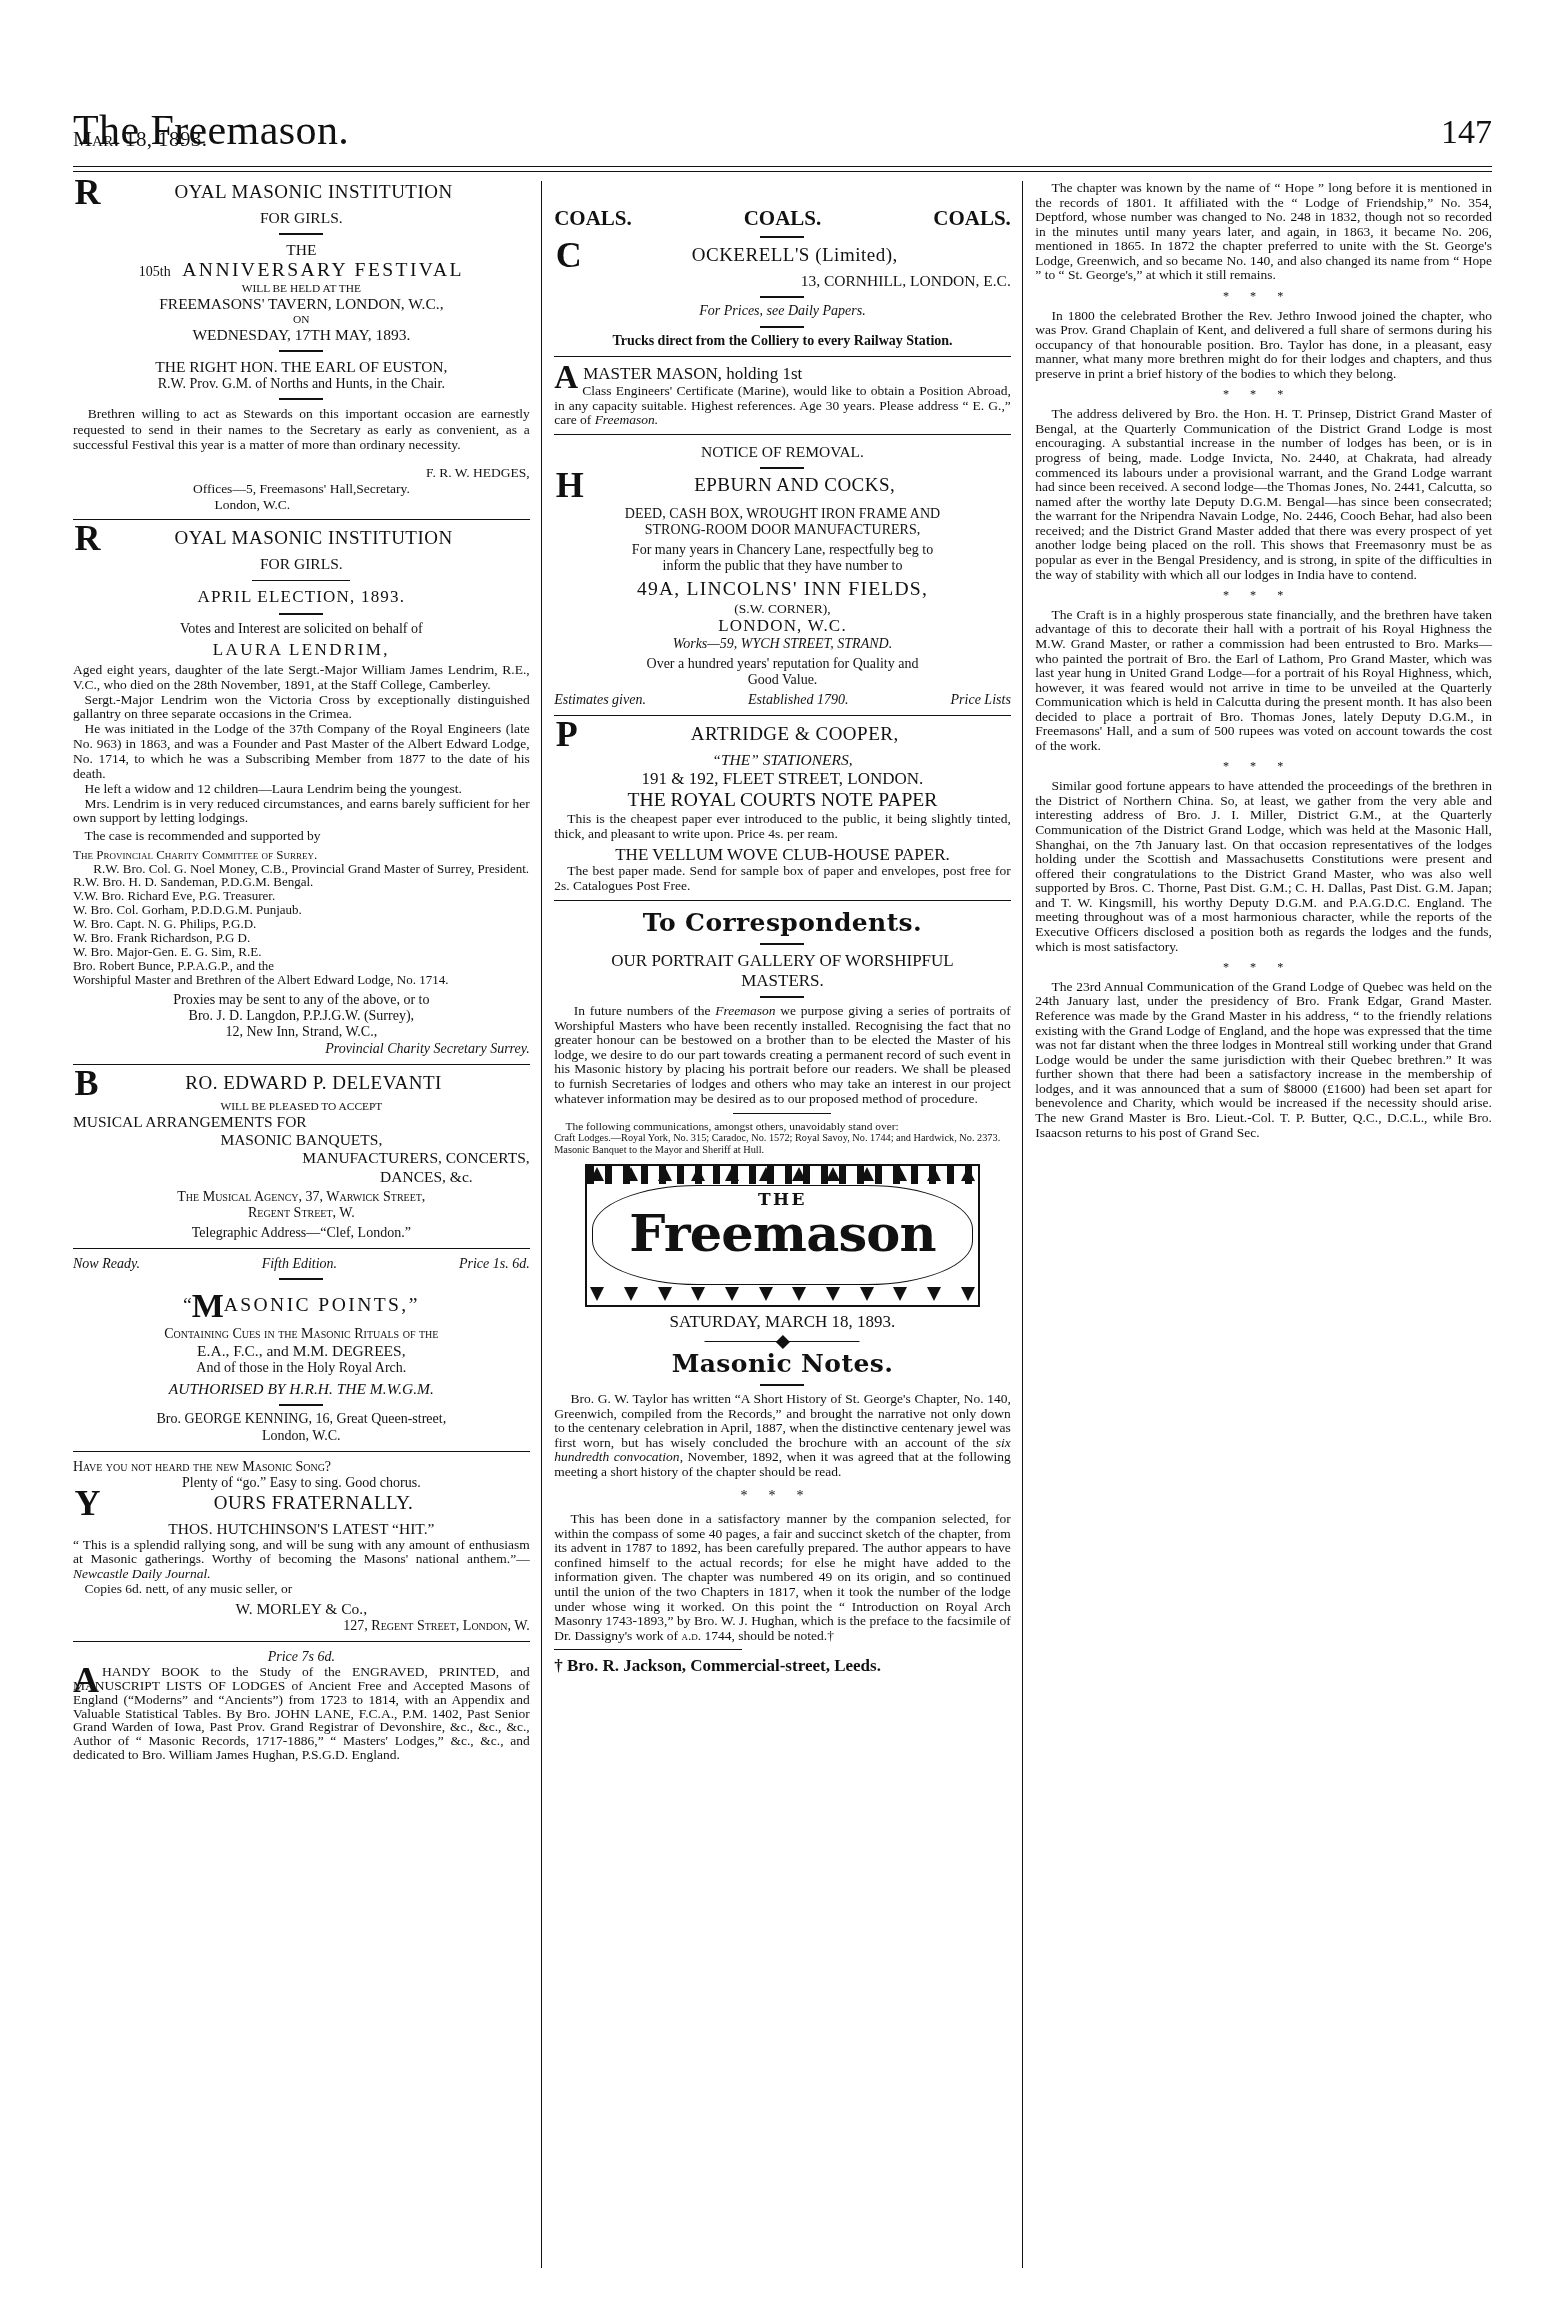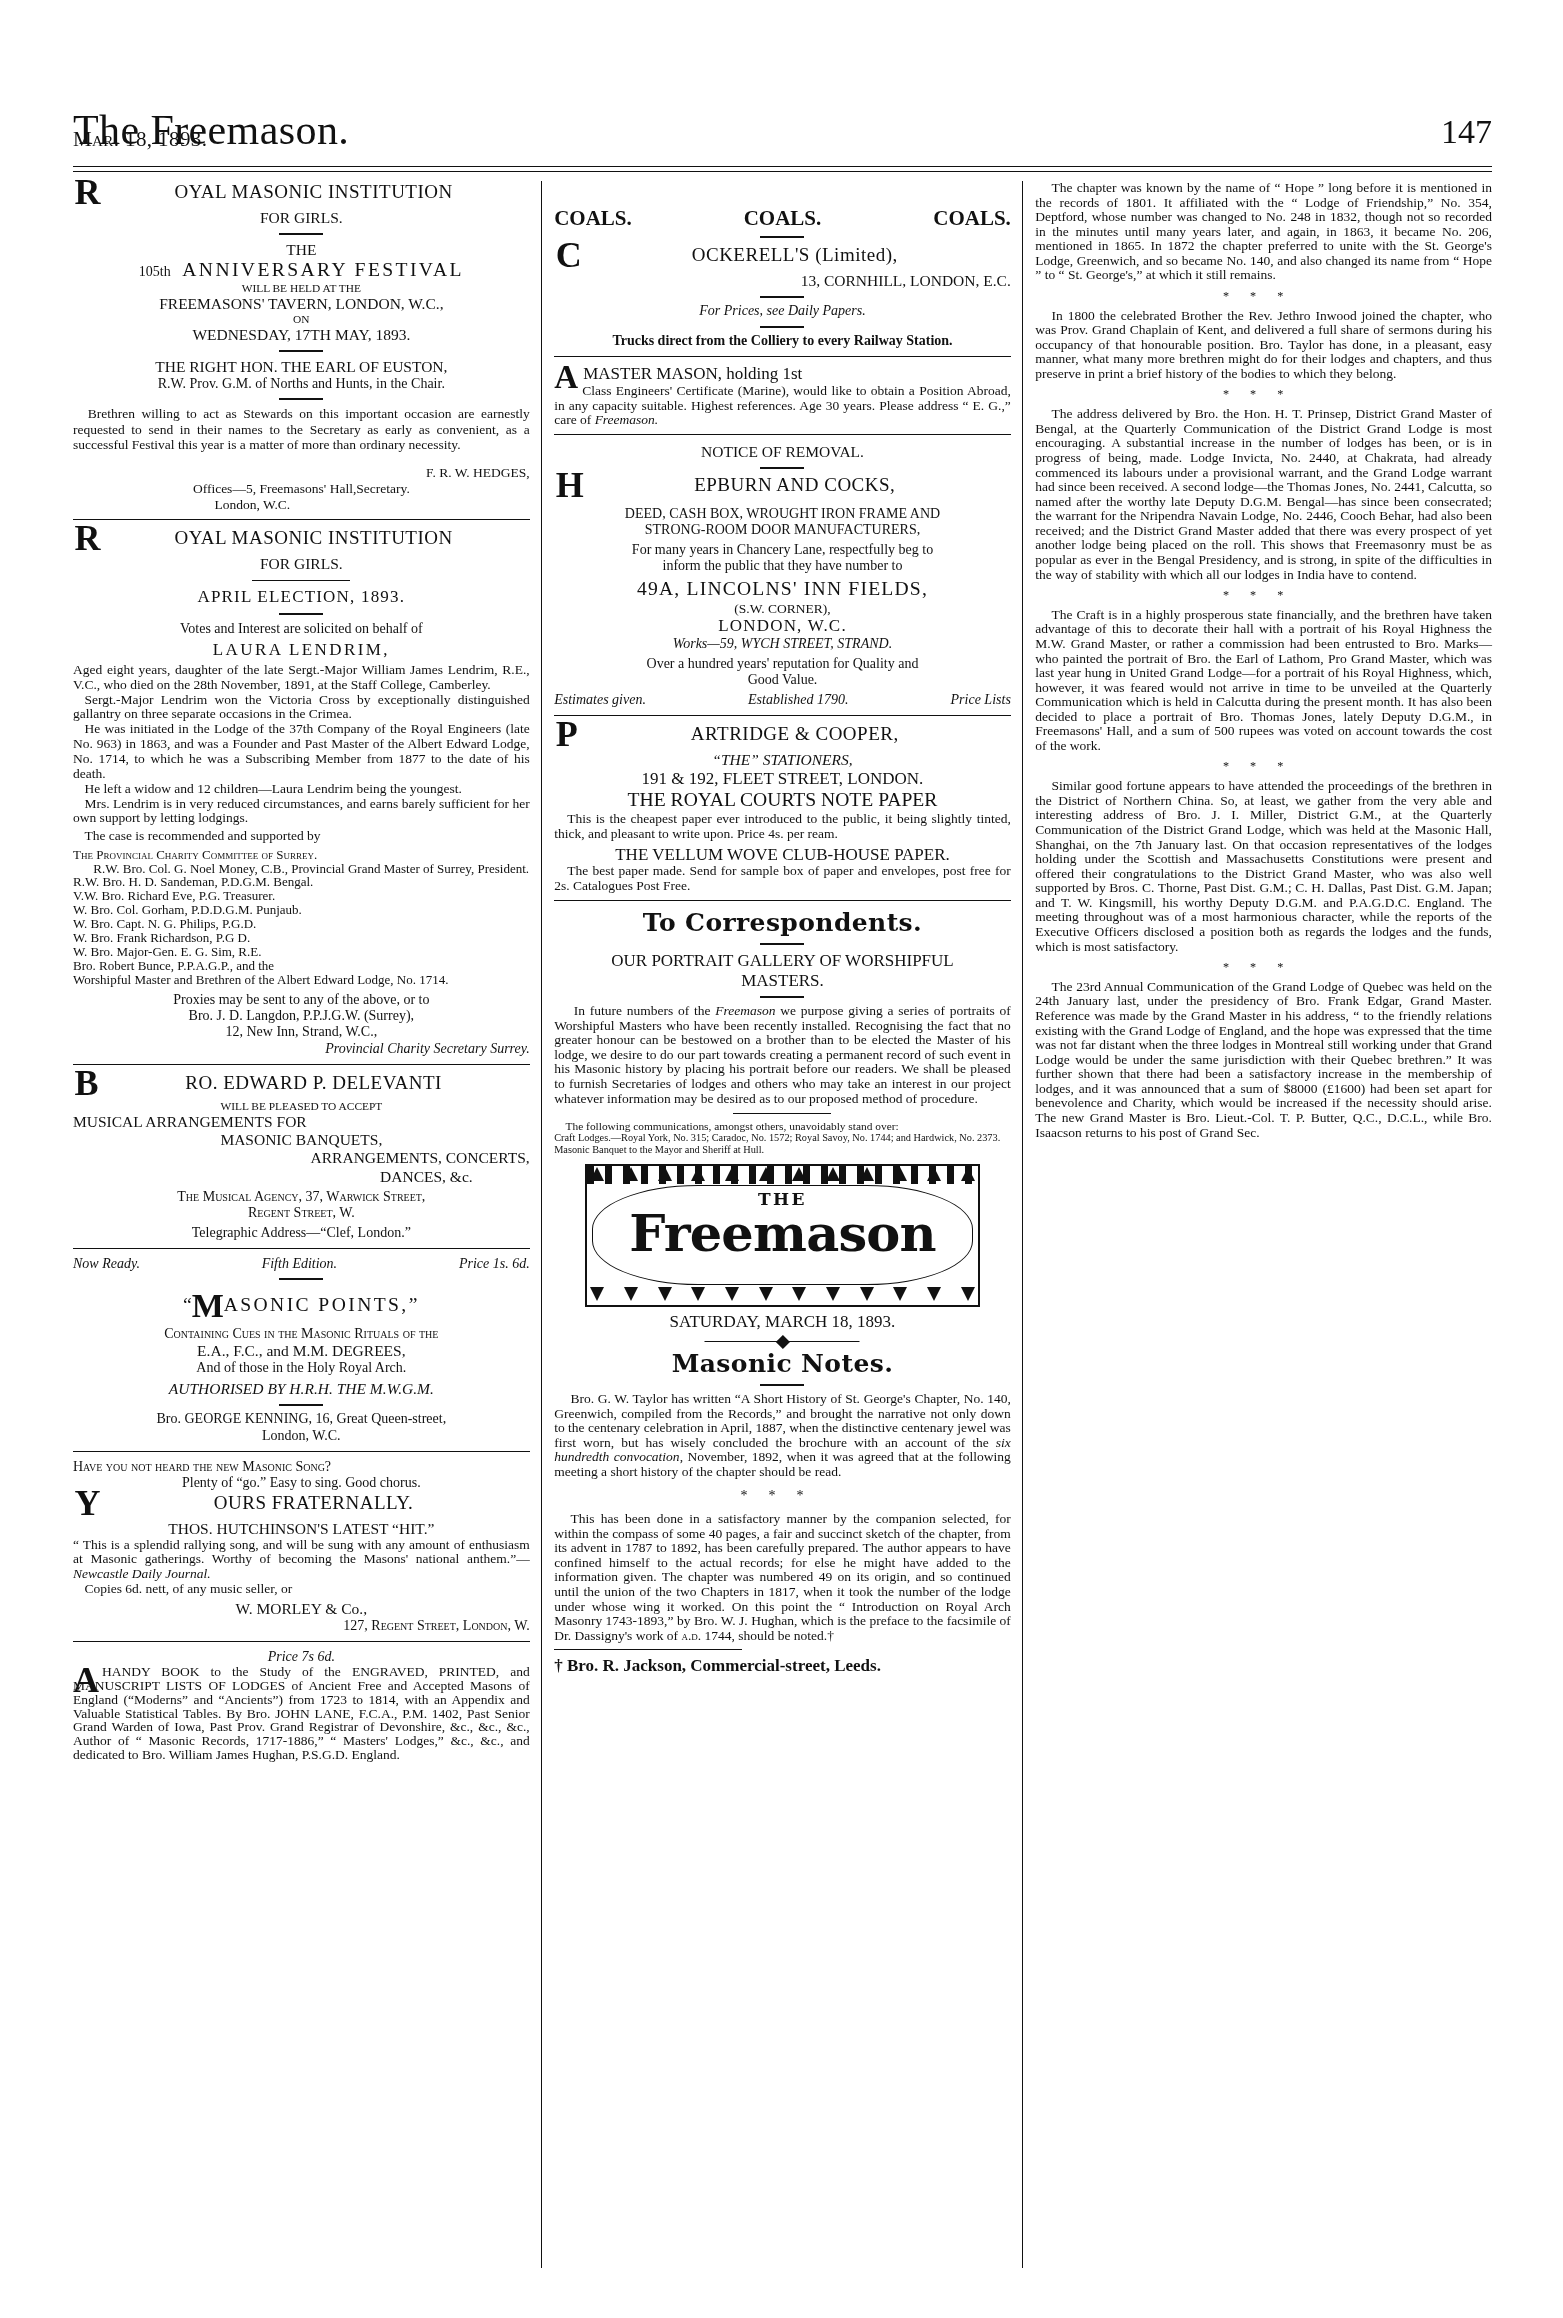--- a/index.html
+++ b/index.html
@@ -357,21 +357,21 @@
       <div class="ad-rule"></div>
 
       <div class="ad">
         <div class="dropline">
           <span class="dcap">B</span>
           <span class="dtext">RO.  EDWARD  P.  DELEVANTI</span>
         </div>
         <div class="ctr l-14 sc">WILL BE PLEASED TO ACCEPT</div>
         <div class="l-19">MUSICAL ARRANGEMENTS FOR</div>
         <div class="ctr l-19">MASONIC BANQUETS,</div>
-        <div class="rt l-19">ARRANGEMENTS, CONCERTS,</div>
+        <div class="rt l-19">MANUFACTURERS, CONCERTS,</div>
         <div class="rt l-19" style="padding-right:57px;">DANCES, &amp;c.</div>
         <div class="ctr sc l-17 mt4">The Musical Agency, 37, Warwick Street,</div>
         <div class="ctr sc l-17">Regent Street, W.</div>
         <div class="ctr l-17 mt4">Telegraphic Address—“Clef, London.”</div>
       </div>
       <div class="ad-rule"></div>
 
       <div class="ad">
         <div style="display:flex;justify-content:space-between;" class="ital l-17">
           <span>Now Ready.</span>

